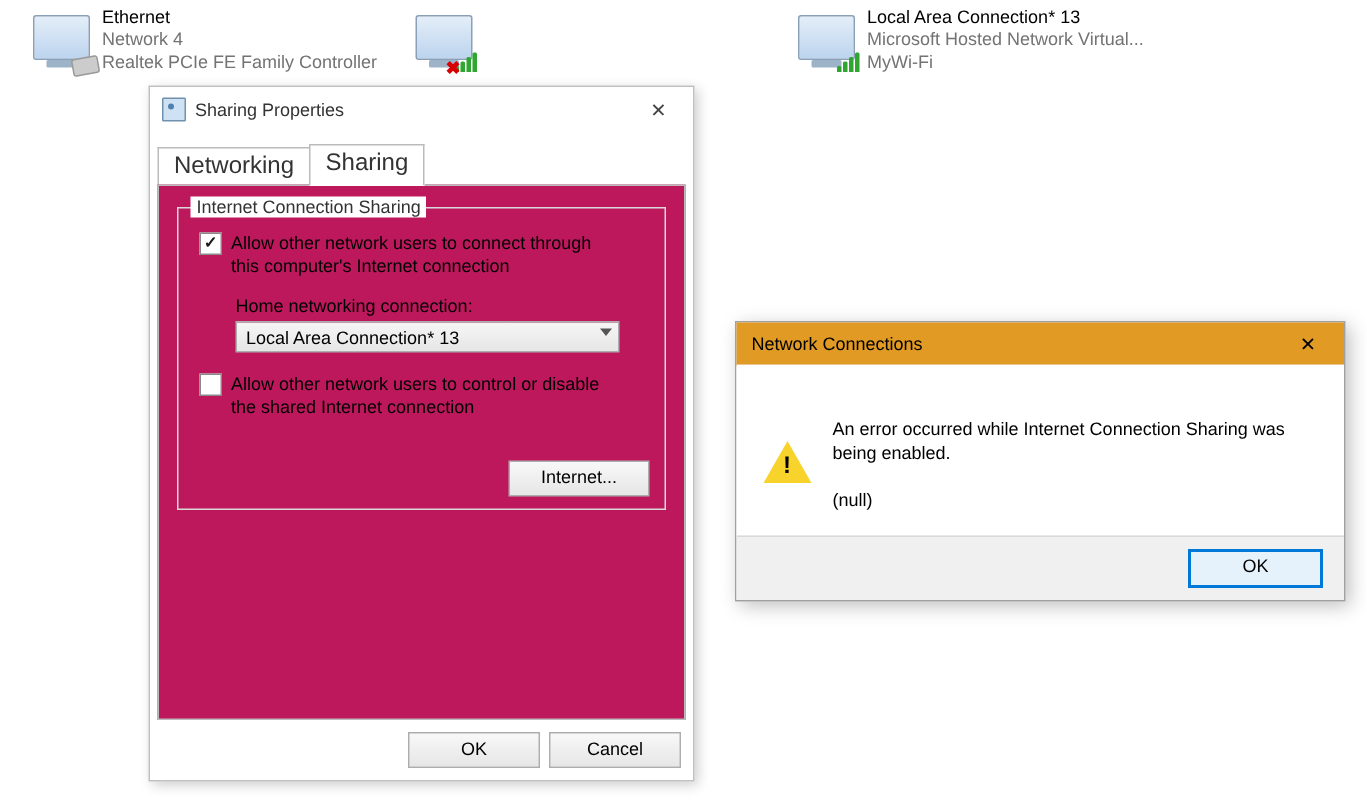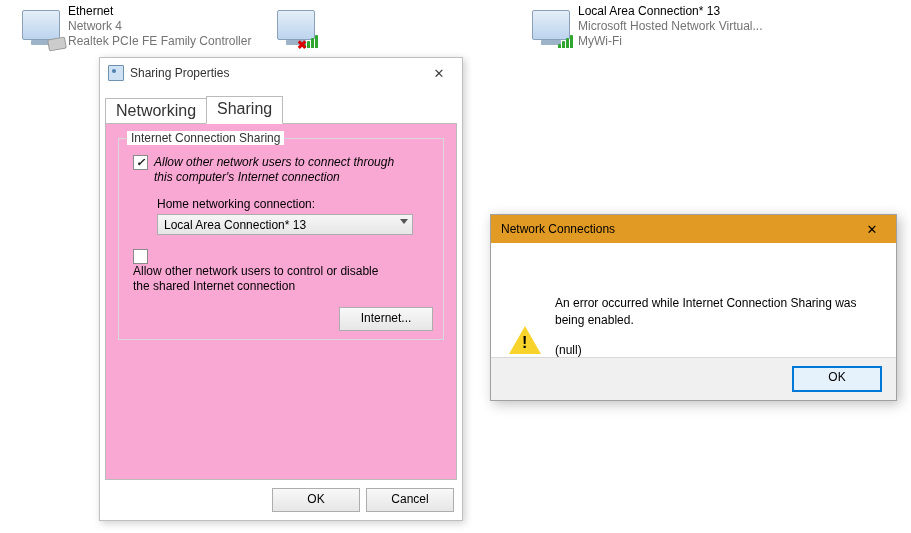--- a/index.html
+++ b/index.html
@@ -92,21 +92,21 @@
     background:#fff;
     font-size:16px;
     position:relative;
     margin-right:-1px;
     color:#333;
   }
   .tab.active { background:#fff; padding-bottom:5px; border-bottom:1px solid #fff; z-index:2;}
   .tab-body {
     position:absolute; left:5px; top:65px; right:5px; bottom:40px;
     border:1px solid #bbb;
-    background:#f9a8d4;
+    background:#be185d;
   }
 
   .group {
     position:absolute; left:12px; top:14px; right:12px; height:200px;
     border:1px solid #d9d9d9;
   }
   .group-title {
     position:absolute; top:-8px; left:8px; padding:0 4px; background:#fff; color:#333;
   }
 
@@ -180,21 +180,21 @@
   .err-title{flex:1;}
   .err-close{
     width:40px;height:20px;
     display:flex;align-items:center;justify-content:center;
     font-size:13px;
   }
   .err-body{
     position:absolute; left:0; top:28px; right:0; bottom:42px;
     background:#fff;
     padding:18px 18px 0 18px;
-    display:flex; align-items:flex-end;
+    display:flex; align-items:center;
   }
   .warn-icon{
     width:32px;height:32px;
     flex:none;
     margin-right:14px;
   }
   .warn-tri{
     width:0;height:0;
     border-left:16px solid transparent;
     border-right:16px solid transparent;
@@ -278,33 +278,33 @@
 
   <div class="tabs">
     <div class="tab">Networking</div>
     <div class="tab active">Sharing</div>
   </div>
 
   <div class="tab-body">
     <div class="group">
       <div class="group-title">Internet Connection Sharing</div>
 
-      <div class="chk-row" style="left:14px; top:16px;font-style:italic;">
+      <div class="chk-row" style="left:14px; top:16px;">
         <div class="chk-box on"></div>
         <div class="chk-text">Allow other network users to connect through this computer's Internet connection</div>
       </div>
 
       <div class="home-label">Home networking connection:</div>
 
       <div class="combo">
         <span>Local Area Connection* 13</span>
         <div class="combo-arrow"></div>
       </div>
 
-      <div class="chk-row" style="left:14px; top:110px;flex-direction:column;">
+      <div class="chk-row" style="left:14px; top:110px;">
         <div class="chk-box"></div>
         <div class="chk-text">Allow other network users to control or disable the shared Internet connection</div>
       </div>
 
       <div class="settings-btn">Internet...</div>
     </div>
   </div>
 
   <div class="dlg-footer">
     <div class="win-btn">OK</div>

